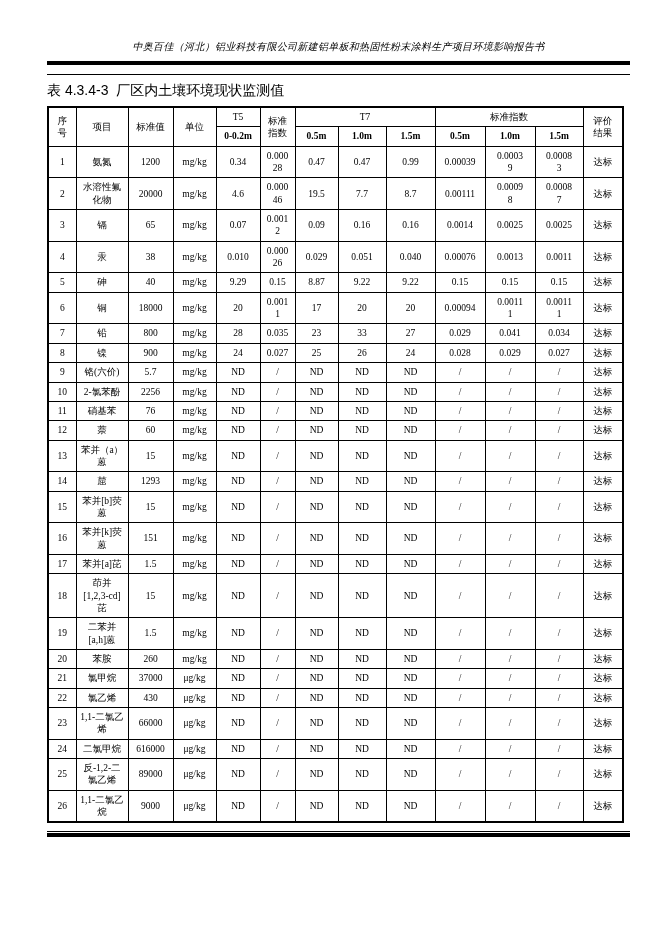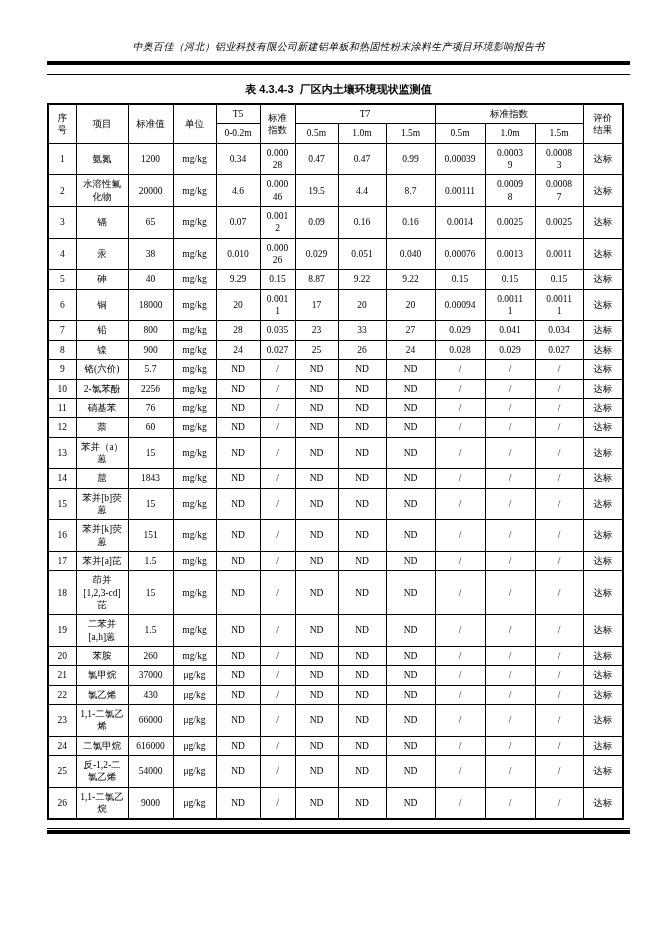--- a/index.html
+++ b/index.html
@@ -18,45 +18,44 @@
     text-align: center;
     font-size: 10px;
     font-style: italic;
     letter-spacing: 0.3px;
     white-space: nowrap;
   }
   .rule-thick { height: 4px; background: #000; margin-top: 7px; }
   .rule-thin  { height: 0; border-top: 1px solid #000; margin-top: 9px; }
   .table-title {
     margin-top: 7px;
-    text-align: center;
     font-family: "Liberation Sans", "DejaVu Sans", sans-serif;
-    font-weight: bold;
-    font-size: 11px;
+    font-weight: normal;
+    font-size: 14px;
     white-space: pre;
   }
   table.monitoring {
     margin-top: 6px;
     width: 575px;
     border-collapse: collapse;
     table-layout: fixed;
     border: 2px solid #000;
   }
   table.monitoring th, table.monitoring td {
     border: 1px solid #000;
     font-size: 9.5px;
     font-weight: normal;
     text-align: center;
     vertical-align: middle;
     line-height: 1.3;
     padding: 3px 1px;
     white-space: pre-line;
     word-break: break-all;
   }
-  table.monitoring th.bold { font-weight: normal; margin-top: 17px; }
+  table.monitoring th.bold { font-weight: bold; margin-top: 17px; }
   .footer-rules { margin-top: 8px; }
   .footer-rule-thin { height: 0; border-top: 1px solid #000; }
   .footer-rule-thick { height: 4px; background: #000; margin-top: 1px; }
   .page-number { margin-top: 3px; font-size: 9px; }
 </style>
 </head>
 <body>
 
 <div class="page">
 
@@ -130,21 +129,21 @@
         <tr>
           <td>2</td>
           <td>水溶性氟
 化物</td>
           <td>20000</td>
           <td>mg/kg</td>
           <td>4.6</td>
           <td>0.000
 46</td>
           <td>19.5</td>
-          <td>4.4</td>
+          <td>7.7</td>
           <td>8.7</td>
           <td>0.00111</td>
           <td>0.0009
 8</td>
           <td>0.0008
 7</td>
           <td>达标</td>
         </tr>
         <tr>
           <td>3</td>
@@ -313,21 +312,21 @@
           <td>ND</td>
           <td>ND</td>
           <td>/</td>
           <td>/</td>
           <td>/</td>
           <td>达标</td>
         </tr>
         <tr>
           <td>14</td>
           <td>䓛</td>
-          <td>1843</td>
+          <td>1293</td>
           <td>mg/kg</td>
           <td>ND</td>
           <td>/</td>
           <td>ND</td>
           <td>ND</td>
           <td>ND</td>
           <td>/</td>
           <td>/</td>
           <td>/</td>
           <td>达标</td>
@@ -485,21 +484,21 @@
           <td>ND</td>
           <td>/</td>
           <td>/</td>
           <td>/</td>
           <td>达标</td>
         </tr>
         <tr>
           <td>25</td>
           <td>反-1,2-二
 氯乙烯</td>
-          <td>54000</td>
+          <td>89000</td>
           <td>μg/kg</td>
           <td>ND</td>
           <td>/</td>
           <td>ND</td>
           <td>ND</td>
           <td>ND</td>
           <td>/</td>
           <td>/</td>
           <td>/</td>
           <td>达标</td>

